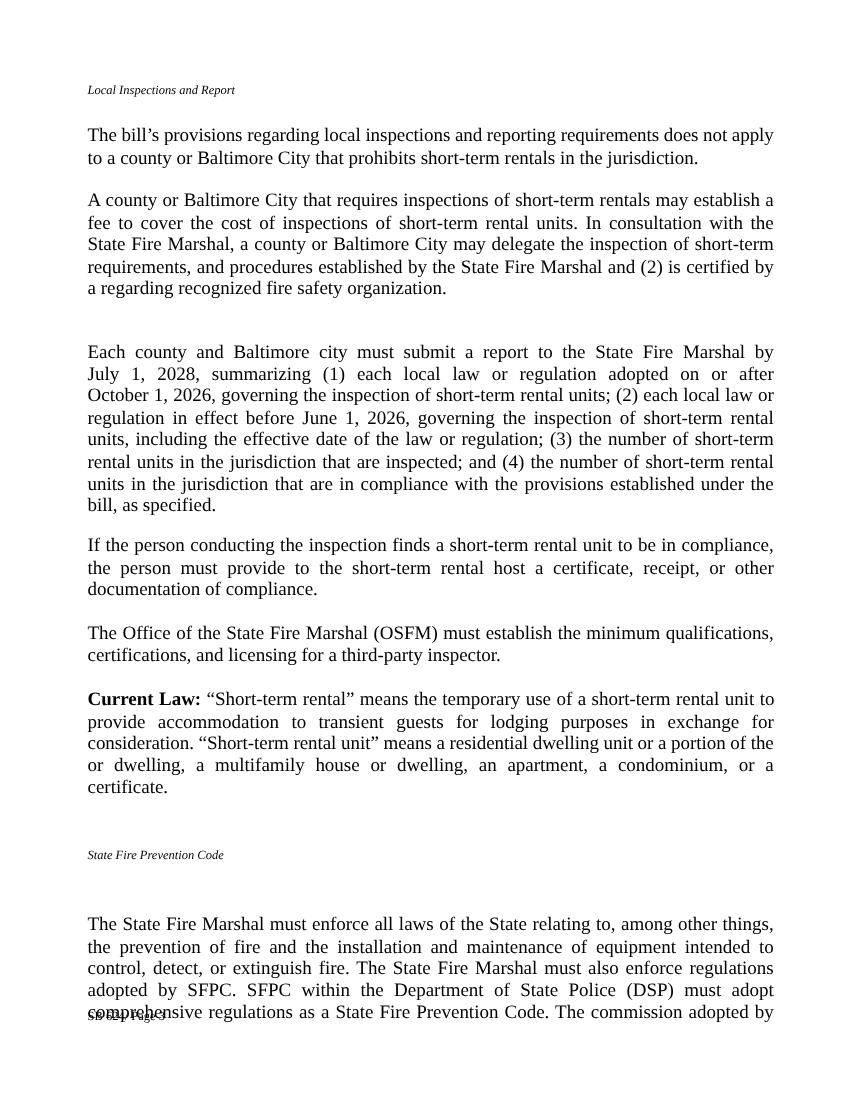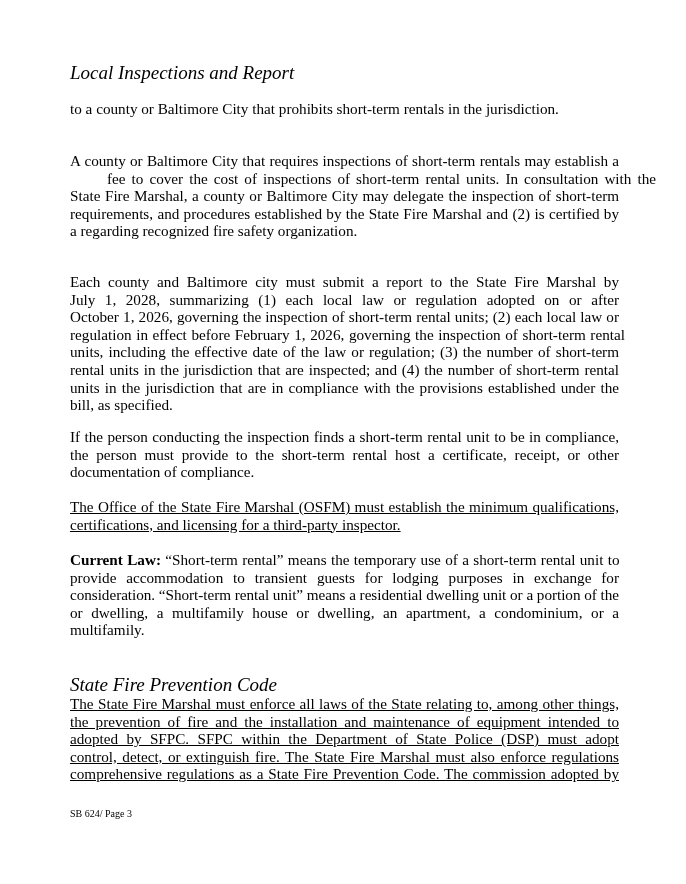--- a/index.html
+++ b/index.html
@@ -24,21 +24,21 @@
       background: #ffffff;
     }
     .content {
       position: absolute;
       left: 70px;
       top: 62px;
       width: 549px;
     }
     .heading {
       font-style: italic;
-      font-size: 19px;
+      font-size: 10px;
       line-height: 18px;
       margin: 0;
       height: 18px;
     }
     .para {
       font-size: 15.2px;
       line-height: 17.6px;
       margin: 0;
       text-align: justify;
       text-align-last: left;
@@ -67,67 +67,68 @@
   </style>
 </head>
 <body>
 
 <div class="page">
   <div class="content">
 
     <div class="heading" style="position:absolute; top:2px; left:0;">Local Inspections and Report</div>
 
     <div class="para" style="position:absolute; top:38px; left:0;">
+      <span class="line" style="white-space: nowrap; display: block; width: 549px; letter-spacing: -0.0436126px;">The bill’s provisions regarding local inspections and reporting requirements does not apply</span>
       <span class="line last">to a county or Baltimore City that prohibits short-term rentals in the jurisdiction.</span>
     </div>
 
     <div class="para" style="position:absolute; top:90px; left:0;">
       <span class="line" style="white-space: nowrap; display: block; width: 549px; word-spacing: 0.473558px;">A county or Baltimore City that requires inspections of short-term rentals may establish a</span>
-      <span class="line" style="white-space: nowrap; display: block; width: 549px; word-spacing: 2.24888px; margin-left: 37px;">fee to cover the cost of inspections of short-term rental units. In consultation with the</span>
+      <span class="line" style="white-space: nowrap; display: block; width: 549px; word-spacing: 2.24888px;">fee to cover the cost of inspections of short-term rental units. In consultation with the</span>
       <span class="line" style="white-space: nowrap; display: block; width: 549px; word-spacing: 0.768029px;">State Fire Marshal, a county or Baltimore City may delegate the inspection of short-term</span>
       <span class="line" style="white-space: nowrap; display: block; width: 549px; word-spacing: 0.509615px;">requirements, and procedures established by the State Fire Marshal and (2) is certified by</span>
       <span class="line last">a regarding recognized fire safety organization.</span>
     </div>
 
     <div class="para" style="position:absolute; top:211px; left:0;">
       <span class="line" style="white-space: nowrap; display: block; width: 549px; word-spacing: 3.90513px;">Each county and Baltimore city must submit a report to the State Fire Marshal by</span>
       <span class="line" style="white-space: nowrap; display: block; width: 549px; word-spacing: 5.73317px;">July 1, 2028, summarizing (1) each local law or regulation adopted on or after</span>
       <span class="line" style="white-space: nowrap; display: block; width: 549px; word-spacing: 0.352679px;">October 1, 2026, governing the inspection of short-term rental units; (2) each local law or</span>
-      <span class="line" style="white-space: nowrap; display: block; width: 549px; word-spacing: 0.78776px;">regulation in effect before February 1, 2026, governing the inspection of short-term rental</span>
+      <span class="line" style="white-space: nowrap; display: block; width: 549px; word-spacing: 0.78776px;">regulation in effect before June 1, 2026, governing the inspection of short-term rental</span>
       <span class="line" style="white-space: nowrap; display: block; width: 549px; word-spacing: 1.30692px;">units, including the effective date of the law or regulation; (3) the number of short-term</span>
       <span class="line" style="white-space: nowrap; display: block; width: 549px; word-spacing: 1.01562px;">rental units in the jurisdiction that are inspected; and (4) the number of short-term rental</span>
       <span class="line" style="white-space: nowrap; display: block; width: 549px; word-spacing: 1.38221px;">units in the jurisdiction that are in compliance with the provisions established under the</span>
       <span class="line last">bill, as specified.</span>
     </div>
 
     <div class="para" style="position:absolute; top:366px; left:0;">
       <span class="line" style="white-space: nowrap; display: block; width: 549px; word-spacing: 0.5625px;">If the person conducting the inspection finds a short-term rental unit to be in compliance,</span>
       <span class="line" style="white-space: nowrap; display: block; width: 549px; word-spacing: 3.91827px;">the person must provide to the short-term rental host a certificate, receipt, or other</span>
       <span class="line last">documentation of compliance.</span>
     </div>
 
-    <div class="para" style="position:absolute; top:436px; left:0;text-decoration:underline;">
+    <div class="para" style="position:absolute; top:436px; left:0;">
       <span class="line" style="white-space: nowrap; display: block; width: 549px; word-spacing: 0.604167px;">The Office of the State Fire Marshal (OSFM) must establish the minimum qualifications,</span>
       <span class="line last">certifications, and licensing for a third-party inspector.</span>
     </div>
 
     <div class="para" style="position:absolute; top:489px; left:0;">
       <span class="line" style="white-space: nowrap; display: block; width: 549px; word-spacing: 0.539062px;"><span class="bold">Current Law:</span><span>&nbsp;“Short-term rental” means the temporary use of a short-term rental unit to</span></span>
       <span class="line" style="white-space: nowrap; display: block; width: 549px; word-spacing: 6.05781px;">provide accommodation to transient guests for lodging purposes in exchange for</span>
       <span class="line" style="white-space: nowrap; display: block; width: 549px; letter-spacing: -0.0376344px;">consideration. “Short-term rental unit” means a residential dwelling unit or a portion of the</span>
       <span class="line" style="white-space: nowrap; display: block; width: 549px; word-spacing: 4.76693px;">or dwelling, a multifamily house or dwelling, an apartment, a condominium, or a</span>
-      <span class="line last">multifamily.</span>
+      <span class="line last">certificate.</span>
     </div>
 
     <div class="heading" style="position:absolute; top:614px; left:0;">State Fire Prevention Code</div>
 
-    <div class="para" style="position:absolute; top:633px; left:0;text-decoration:underline;">
+    <div class="para" style="position:absolute; top:669px; left:0;">
       <span class="line" style="white-space: nowrap; display: block; width: 549px; word-spacing: 0.580208px;">The State Fire Marshal must enforce all laws of the State relating to, among other things,</span>
       <span class="line" style="white-space: nowrap; display: block; width: 549px; word-spacing: 3.22396px;">the prevention of fire and the installation and maintenance of equipment intended to</span>
+      <span class="line" style="white-space: nowrap; display: block; width: 549px; word-spacing: 1.73438px;">control, detect, or extinguish fire. The State Fire Marshal must also enforce regulations</span>
       <span class="line" style="white-space: nowrap; display: block; width: 549px; word-spacing: 4.51172px;">adopted by SFPC. SFPC within the Department of State Police (DSP) must adopt</span>
-      <span class="line" style="white-space: nowrap; display: block; width: 549px; word-spacing: 1.73438px;">control, detect, or extinguish fire. The State Fire Marshal must also enforce regulations</span>
       <span class="line" style="white-space: nowrap; display: block; width: 549px; word-spacing: 1.08381px;">comprehensive regulations as a State Fire Prevention Code. The commission adopted by</span>
     </div>
 
   </div>
 
   <div class="footer">SB 624/ Page 3</div>
 </div>
 
 </body></html>

